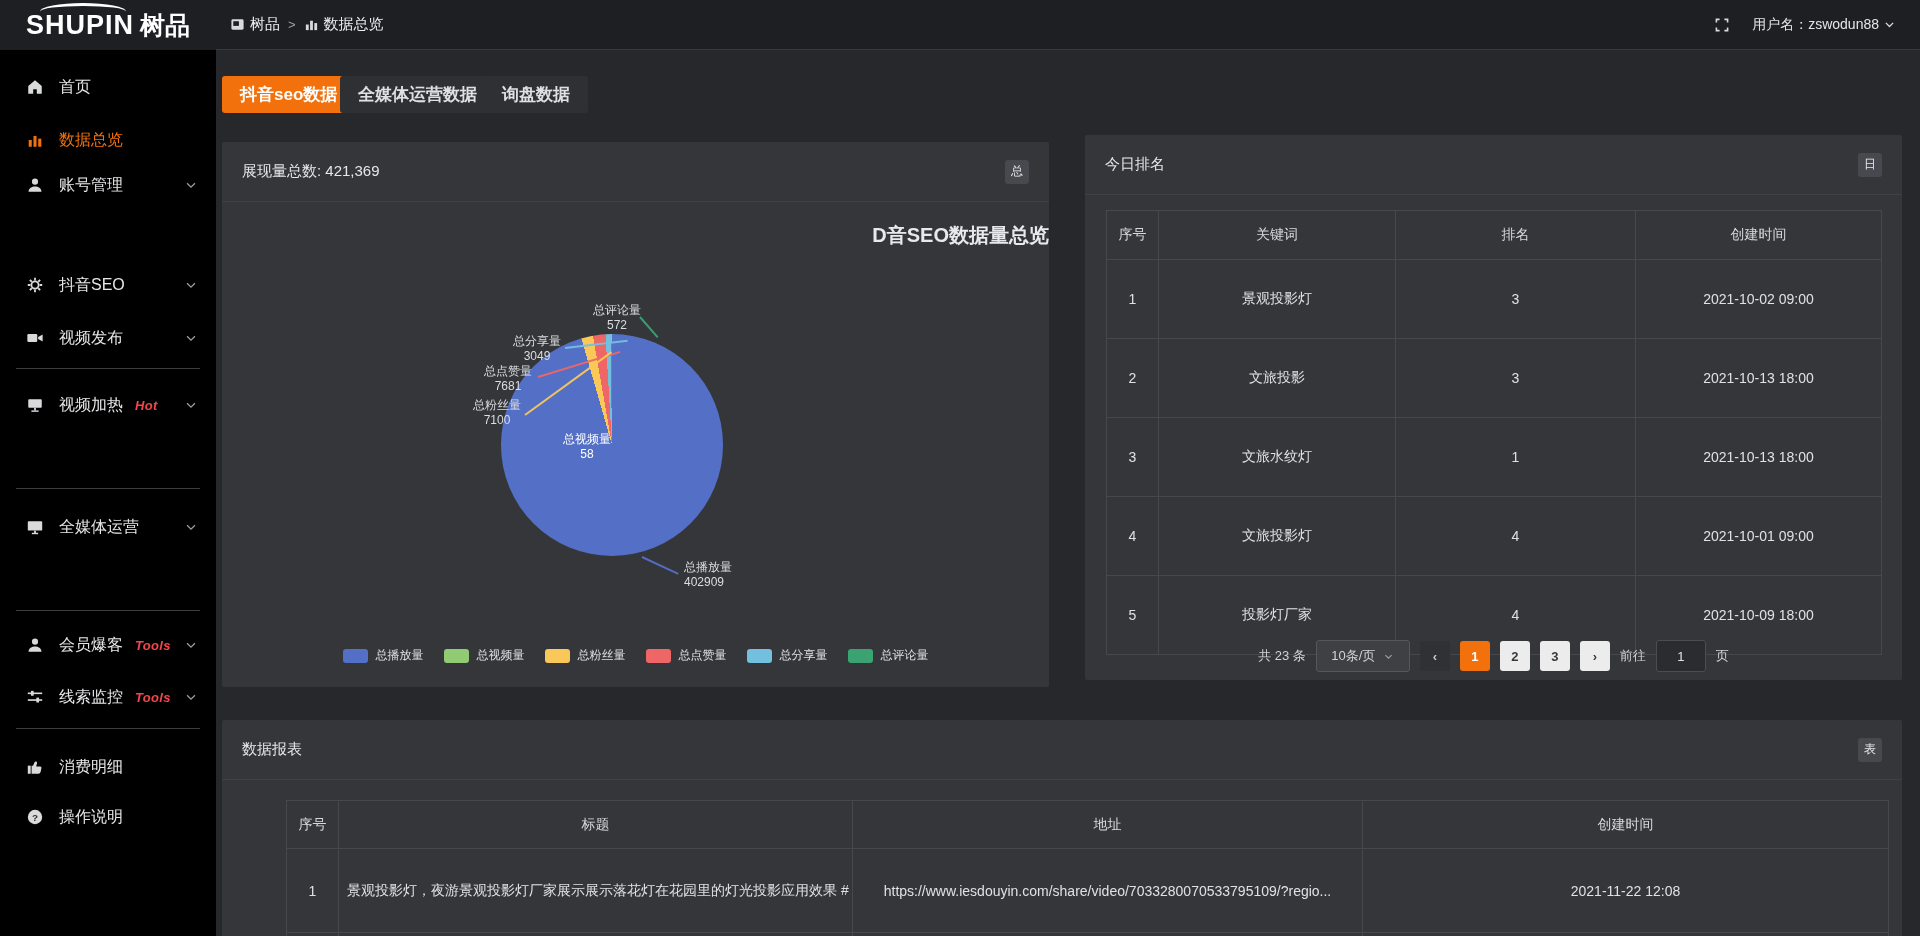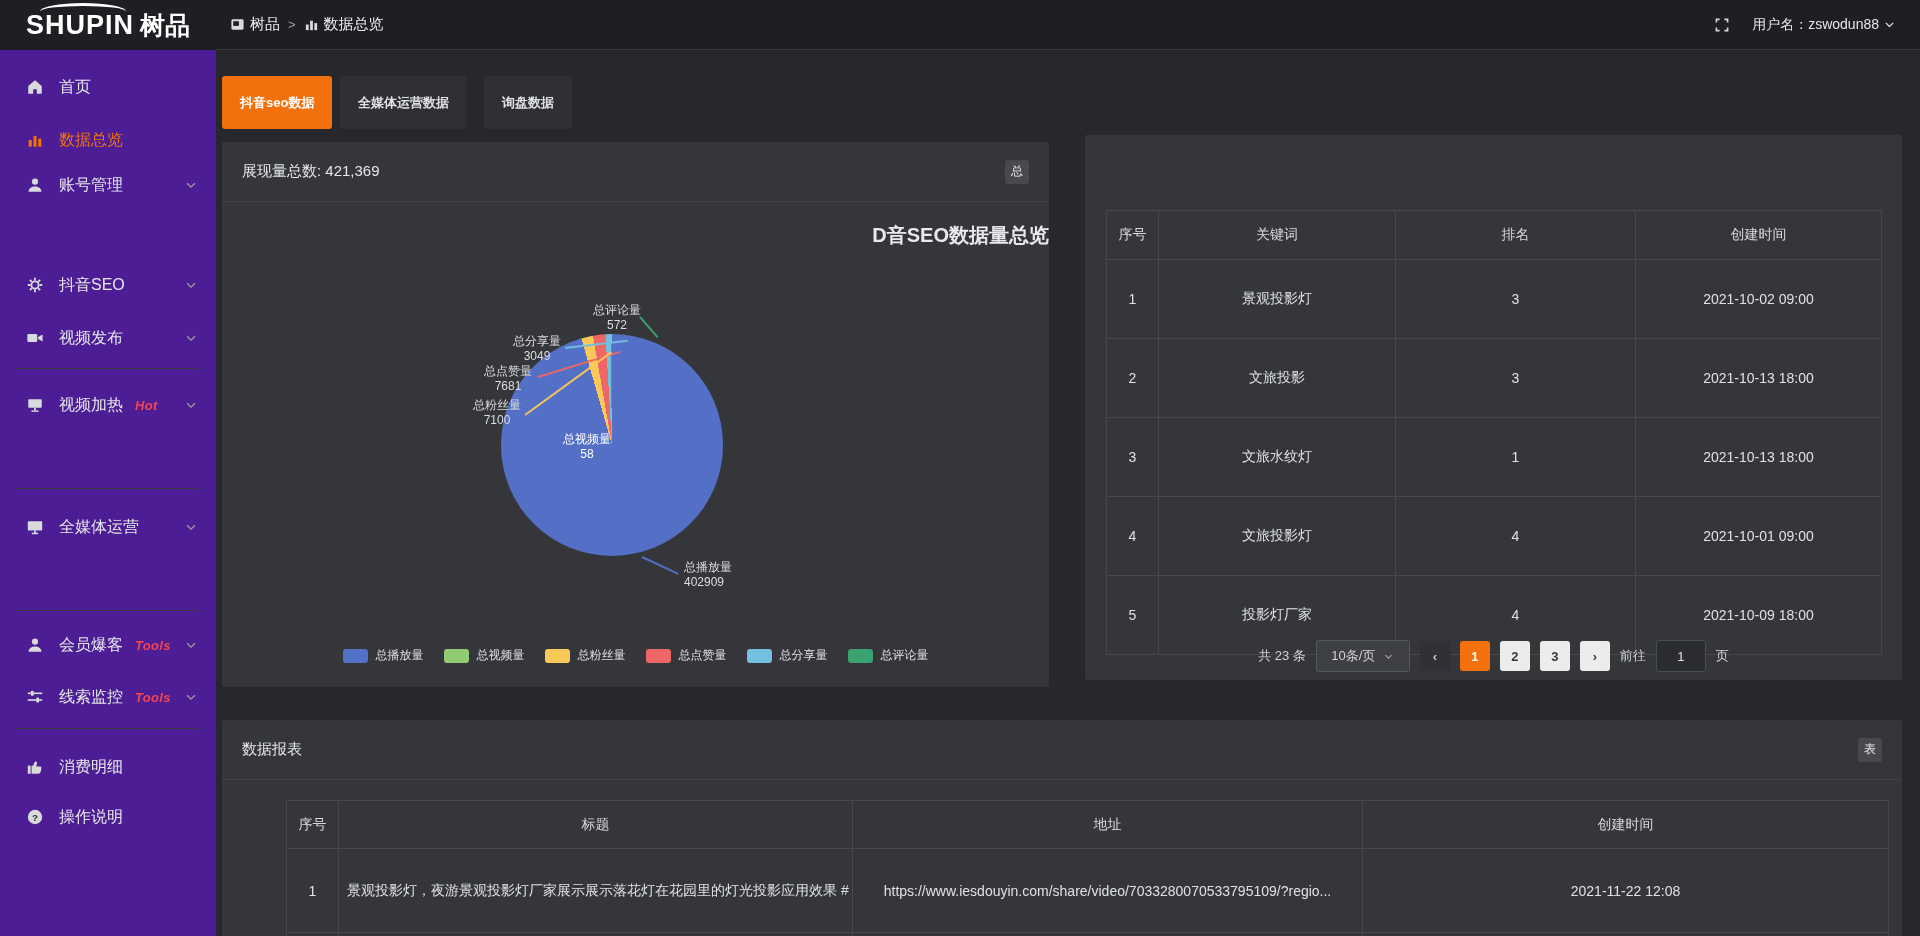--- a/index.html
+++ b/index.html
@@ -17,33 +17,33 @@
   .top-right{display:flex;align-items:center;gap:22px;font-size:14px;color:#e4e5e7;}
   .userbox{display:flex;align-items:center;gap:4px;cursor:pointer;}
   
   .logo{position:absolute;left:0;top:0;width:216px;height:50px;background:#1d1f23;
         display:flex;align-items:center;justify-content:center;color:#fff;}
   .logo-arc{position:absolute;left:40px;top:3px;width:86px;height:14px;
             border-top:3px solid #fff;border-radius:50%;}
   .logo-en{font-size:27px;font-weight:800;letter-spacing:1px;}
   .logo-cn{font-size:25px;font-weight:800;margin-left:6px;}
   
-  .sidebar{position:absolute;left:0;top:50px;width:216px;height:886px;background:#4c1d95;}
+  .sidebar{position:absolute;left:0;top:50px;width:216px;height:886px;background:#000000;}
   .side-item{position:absolute;left:0;right:0;height:40px;display:flex;align-items:center;
              padding-left:26px;box-sizing:border-box;font-size:16px;color:#e6e7e9;cursor:pointer;}
   .side-item .lbl{margin-left:15px;}
   .side-item.active{color:#f2710c;}
   .sbadge{margin-left:12px;font-style:italic;font-weight:bold;font-size:13px;letter-spacing:.3px;}
   .red{color:#f4454e;} .gold{color:#ffa502;}
   .chev{position:absolute;right:18px;top:13px;}
   .side-div{position:absolute;left:16px;right:16px;height:1px;background:#3a3c40;}
   .ic{flex:0 0 auto;}
   
   .tab{position:absolute;top:76px;height:37px;border-radius:3px;display:flex;align-items:center;
-       padding:8px 18px;font-size:13px;font-weight:bold;background:#2e3034;color:#dfe0e3;cursor:pointer;}
+       padding:0 18px;font-size:17px;font-weight:bold;background:#2e3034;color:#dfe0e3;cursor:pointer;}
   .tab.active{background:#f2710c;color:#fff;}
   
   .panel{position:absolute;background:#34363a;border-radius:2px;}
   .panel-head{height:60px;display:flex;align-items:center;justify-content:space-between;
               padding:0 20px;border-bottom:1px solid #3f4145;box-sizing:border-box;}
   .panel-title{font-size:15px;color:#e6e7e9;}
   .badge-btn{width:24px;height:24px;background:#47494e;border-radius:3px;color:#e8e9eb;
              font-size:12px;display:flex;align-items:center;justify-content:center;cursor:pointer;}
   
   .chart-abs{position:absolute;inset:0;}
@@ -306,20 +306,24 @@
         </span>
       <span class="legend-item">
           <span class="sw" style="background: rgb(59, 162, 114);"></span>
           <span>总评论量</span>
         </span>
     </div>
   </div>
 </div>
 
 <div class="panel" style="left:1085px;top:135px;width:817px;height:545px;">
+  <div class="panel-head">
+    <span class="panel-title">今日排名</span>
+    <span class="badge-btn">日</span>
+  </div>
   <table class="dtable rk-table" style="position:absolute;left:21px;top:75px;width:775px;">
     <colgroup>
         <col style="width:52px">
         <col style="width:237px">
         <col style="width:240px">
         <col style="width:246px">
       </colgroup>
     <tbody>
         <tr>
       <th>序号</th>

